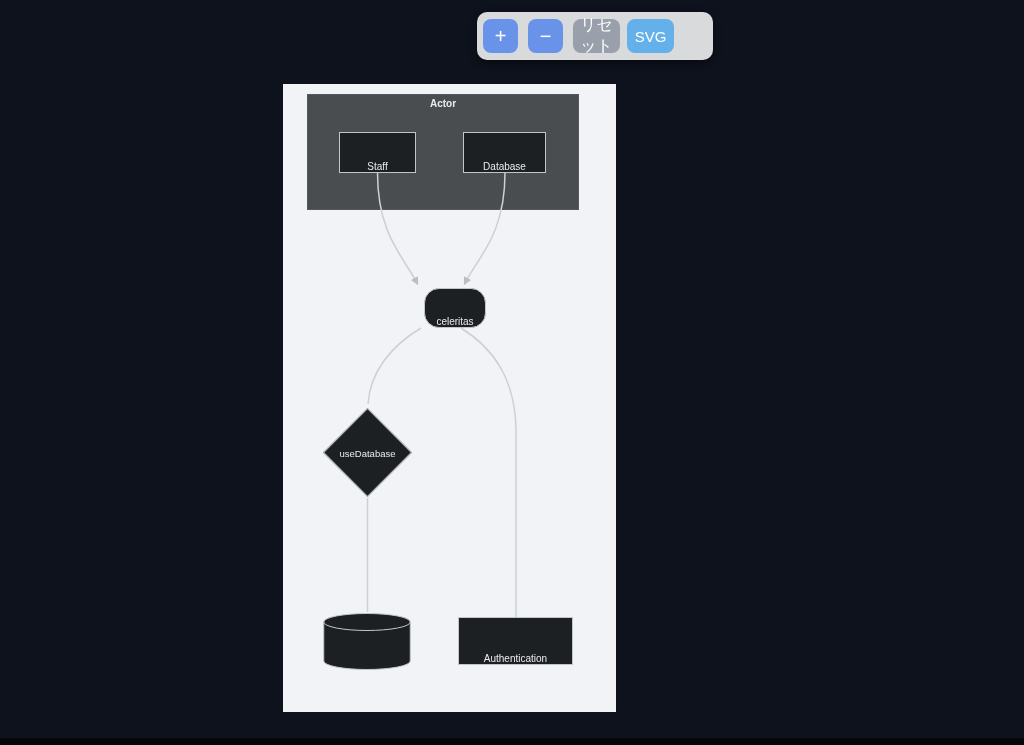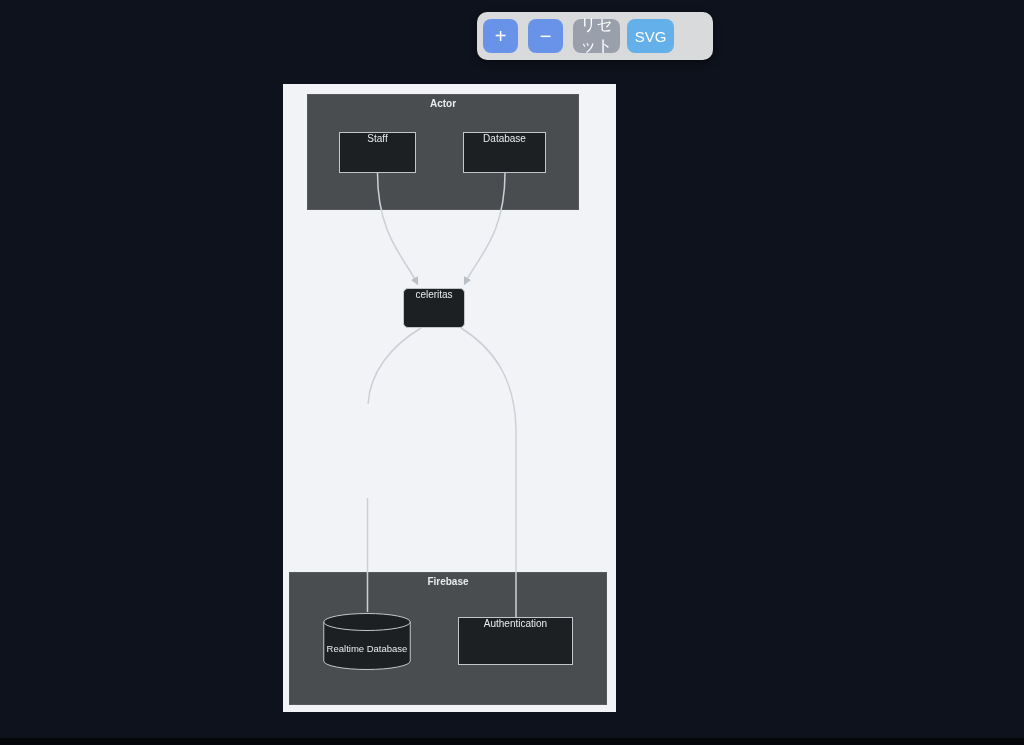--- a/index.html
+++ b/index.html
@@ -53,26 +53,26 @@
   }
 
   .edges{position:absolute; left:0; top:0; z-index:2;}
   .edge{fill:none; stroke:var(--edge); stroke-width:1.5;}
   .arrowhead{fill:#b9bfc6;}
 
   .node{
     position:absolute; z-index:3;
     background:var(--node-fill); border:1px solid var(--node-border);
     color:var(--node-text); font-size:10px;
-    display:flex; align-items:flex-start; justify-content:center;
+    display:flex; align-items:flex-end; justify-content:center;
     white-space:nowrap;
   }
   .node-staff{left:56px; top:48px; width:77px; height:41px;}
   .node-visitor{left:180px; top:48px; width:83px; height:41px;}
-  .node-celeritas{left:120px; top:204px; width:62px; height:40px; border-radius:5px;}
+  .node-celeritas{left:141px; top:204px; width:62px; height:40px; border-radius:15px;}
   .node-authentication{left:175px; top:533px; width:115px; height:48px;}
 
   .node-diamond{
     position:absolute; z-index:3; left:40px; top:324px; width:89px; height:90px;
   }
   .diamond-shape{
     position:absolute; left:13px; top:13px; width:63px; height:63px;
     transform:rotate(45deg);
     background:var(--node-fill); border:1px solid var(--node-border);
   }
@@ -103,23 +103,20 @@
   <button class="btn-zoom">−</button>
   <button class="btn-reset">リセット</button>
   <button class="btn-export">SVG</button>
 </div>
 
 <div class="canvas">
 
   <div class="cluster cluster-actor">
     <div class="cluster-label">Actor</div>
   </div>
-  <div class="cluster cluster-firebase">
-    <div class="cluster-label">Firebase</div>
-  </div>
 
   <svg class="edges" width="333" height="628" viewBox="0 0 333 628">
     <defs>
       <marker id="arrow" viewBox="0 0 10 10" refX="7" refY="5" markerWidth="8" markerHeight="8" markerUnits="userSpaceOnUse" orient="auto">
         <path d="M0,0 L10,5 L0,10 Z" class="arrowhead"></path>
       </marker>
     </defs>
     <path class="edge" d="M94.5,89 C94.5,150 120,172 134,199" marker-end="url(#arrow)"></path>
     <path class="edge" d="M222,89 C222,150 196,172 182,199" marker-end="url(#arrow)"></path>
     <path class="edge" d="M138,244 C108,262 87,288 85,320"></path>
@@ -130,26 +127,29 @@
   <div class="node node-staff">
     <span>Staff</span>
   </div>
   <div class="node node-visitor">
     <span>Database</span>
   </div>
   <div class="node node-celeritas">
     <span>celeritas</span>
   </div>
 
+  <div class="node-diamond">
+    <div class="diamond-shape"></div>
+    <div class="diamond-label">useDatabase</div>
+  </div>
 
   <svg class="node-cylinder" width="88" height="59" viewBox="0 0 88 59">
     <path class="cyl-body" d="M0.75,10 L0.75,49 A43.25,8.5 0 0 0 87.25,49 L87.25,10 Z"></path>
     <ellipse class="cyl-body" cx="44" cy="10" rx="43.25" ry="8.5"></ellipse>
   </svg>
-  <div class="cylinder-label">Realtime Database</div>
 
   <div class="node node-authentication">
     <span>Authentication</span>
   </div>
 
 </div>
 
 <div class="bottom-bar"></div>
 
 </body></html>

